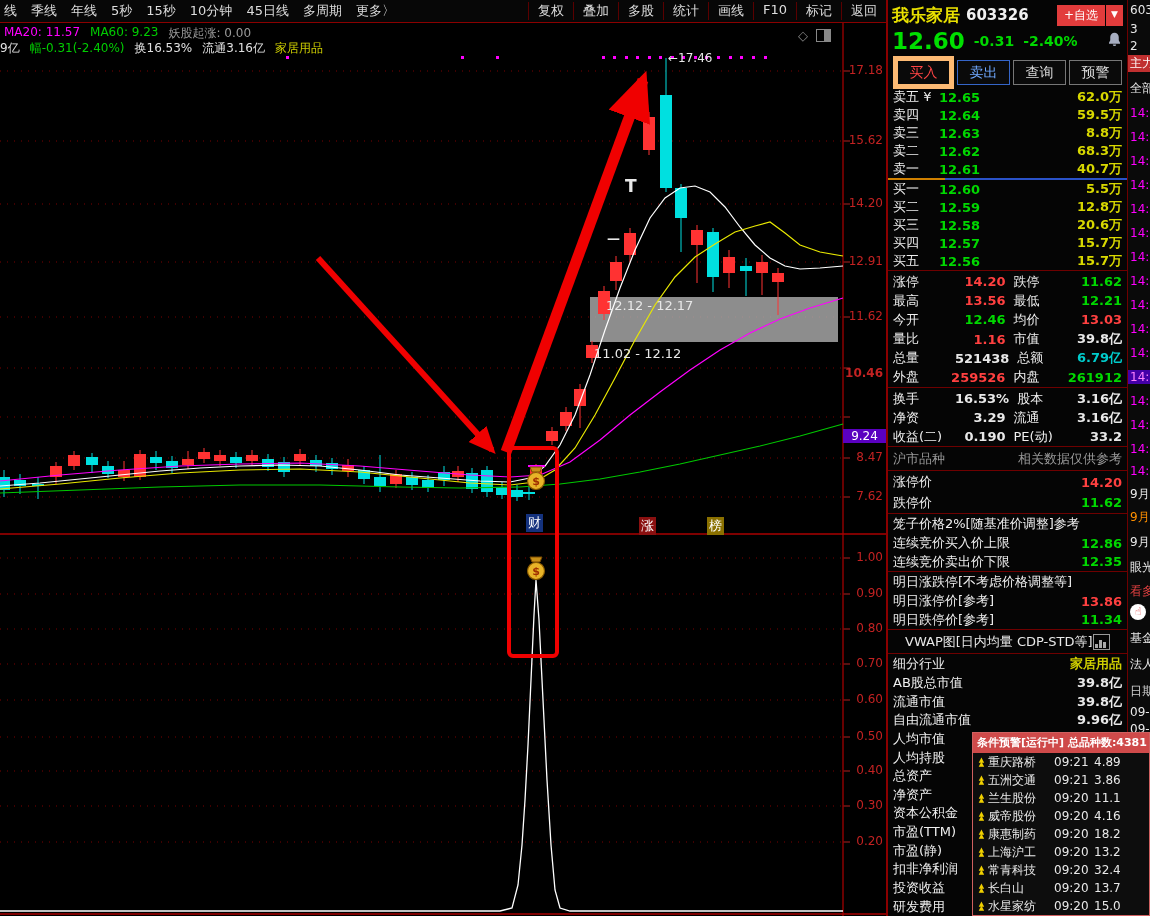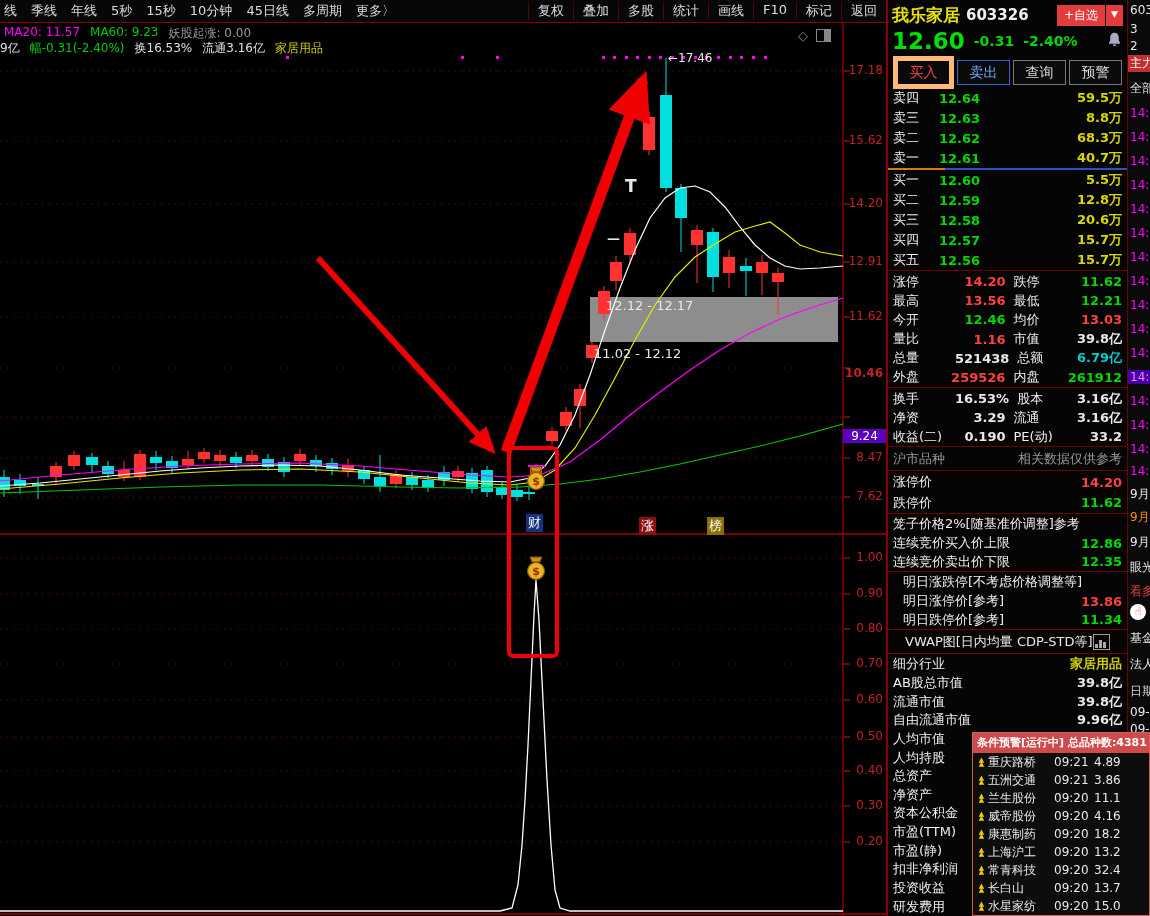--- a/index.html
+++ b/index.html
@@ -373,20 +373,25 @@
       </span>
     </div>
     <div class="sec" id="btn-row">
         <div class="tbtn buy">买入</div>
         <div class="tbtn sell">卖出</div>
         <div class="tbtn plain">查询</div>
         <div class="tbtn plain">预警</div>
       </div>
     <div class="sec" id="book">
         <div class="brow">
+          <span class="blab">卖五 ¥</span>
+          <span class="bprice">12.65</span>
+          <span class="bvol">62.0万</span>
+        </div>
+        <div class="brow">
           <span class="blab">卖四</span>
           <span class="bprice">12.64</span>
           <span class="bvol">59.5万</span>
         </div>
         <div class="brow">
           <span class="blab">卖三</span>
           <span class="bprice">12.63</span>
           <span class="bvol">8.8万</span>
         </div>
         <div class="brow">
@@ -504,21 +509,21 @@
         </div>
         <div class="lrow" style="flex: 1 1 0%;">
           <span class="ll">连续竞价买入价上限</span>
           <span class="lv c-g">12.86</span>
         </div>
         <div class="lrow" style="flex: 1 1 0%; justify-content: flex-end;">
           <span class="ll">连续竞价卖出价下限</span>
           <span class="lv c-g">12.35</span>
         </div>
       </div>
-    <div class="sec pair-sec" id="tomorrow" style="top:573px;height:57px;padding-left:10px;">
+    <div class="sec pair-sec" id="tomorrow" style="top:573px;height:57px;">
         <div class="lrow" style="flex: 1 1 0%;">
           <span class="ll">明日涨跌停[不考虑价格调整等]</span>
         </div>
         <div class="lrow" style="flex: 1 1 0%;">
           <span class="ll">明日涨停价[参考]</span>
           <span class="lv c-r">13.86</span>
         </div>
         <div class="lrow" style="flex: 1 1 0%;">
           <span class="ll">明日跌停价[参考]</span>
           <span class="lv c-g">11.34</span>

